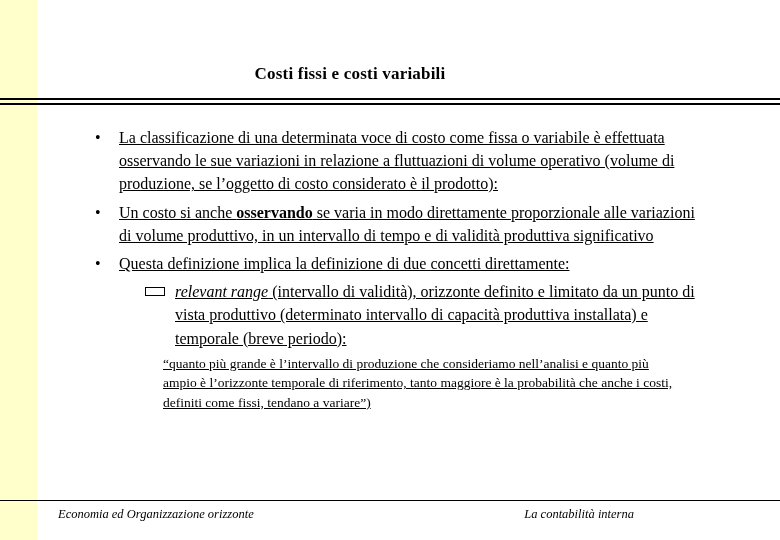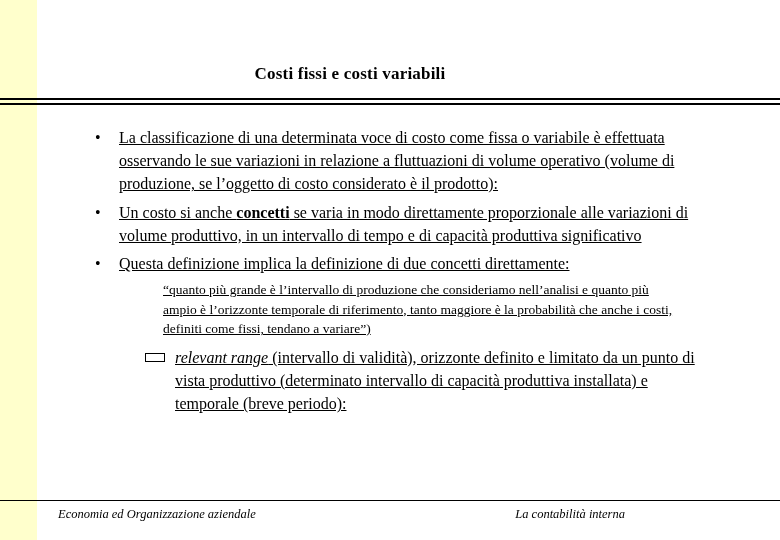--- a/index.html
+++ b/index.html
@@ -92,46 +92,46 @@
     width: 780px;
     border-top: 1px solid #000;
   }
   .footer-left, .footer-right {
     position: absolute;
     top: 507px;
     font-style: italic;
     font-size: 12.5px;
   }
   .footer-left { left: 58px; }
-  .footer-right { right: 75px; }
+  .footer-right { right: 66px; }
 </style>
 </head>
 <body>
 
 <div class="slide">
   <div class="side-strip" style="background: rgb(255, 255, 204);"></div>
   <div class="title">Costi fissi e costi variabili</div>
   <div class="double-rule"></div>
   <div class="content">
       <div class="row l1">
         <span class="marker">•</span>
         <span class="txt"><span>La classificazione di una determinata voce di costo come fissa o variabile è effettuata osservando le sue variazioni in relazione a fluttuazioni di volume operativo (volume di produzione, se l’oggetto di costo considerato è il prodotto):</span></span>
       </div>
       <div class="row l1">
         <span class="marker">•</span>
-        <span class="txt"><span>Un costo si anche </span><span style="font-weight: bold;">concetti</span><span> se varia in modo direttamente proporzionale alle variazioni di volume produttivo, in un intervallo di tempo e di capacità produttiva significativo</span></span>
+        <span class="txt"><span>Un costo si anche </span><span style="font-weight: bold;">osservando</span><span> se varia in modo direttamente proporzionale alle variazioni di volume produttivo, in un intervallo di tempo e di validità produttiva significativo</span></span>
       </div>
       <div class="row l1">
         <span class="marker">•</span>
         <span class="txt"><span>Questa definizione implica la definizione di due concetti direttamente:</span></span>
       </div>
-      <div class="row quote">
-        <span class="txt"><span>“quanto più grande è l’intervallo di produzione che consideriamo nell’analisi e quanto più ampio è l’orizzonte temporale di riferimento, tanto maggiore è la probabilità che anche i costi, definiti come fissi, tendano a variare”)</span></span>
-      </div>
       <div class="row l2">
         <span class="marker"></span>
         <span class="txt"><span style="font-style: italic;">relevant range</span><span> (intervallo di validità), orizzonte definito e limitato da un punto di vista produttivo (determinato intervallo di capacità produttiva installata) e temporale (breve periodo):</span></span>
       </div>
+      <div class="row quote">
+        <span class="txt"><span>“quanto più grande è l’intervallo di produzione che consideriamo nell’analisi e quanto più ampio è l’orizzonte temporale di riferimento, tanto maggiore è la probabilità che anche i costi, definiti come fissi, tendano a variare”)</span></span>
+      </div>
     </div>
   <div class="footer-rule"></div>
-  <div class="footer-left">Economia ed Organizzazione aziendale</div>
+  <div class="footer-left">Economia ed Organizzazione orizzonte</div>
   <div class="footer-right">La contabilità interna</div>
 </div>
 
 </body></html>

